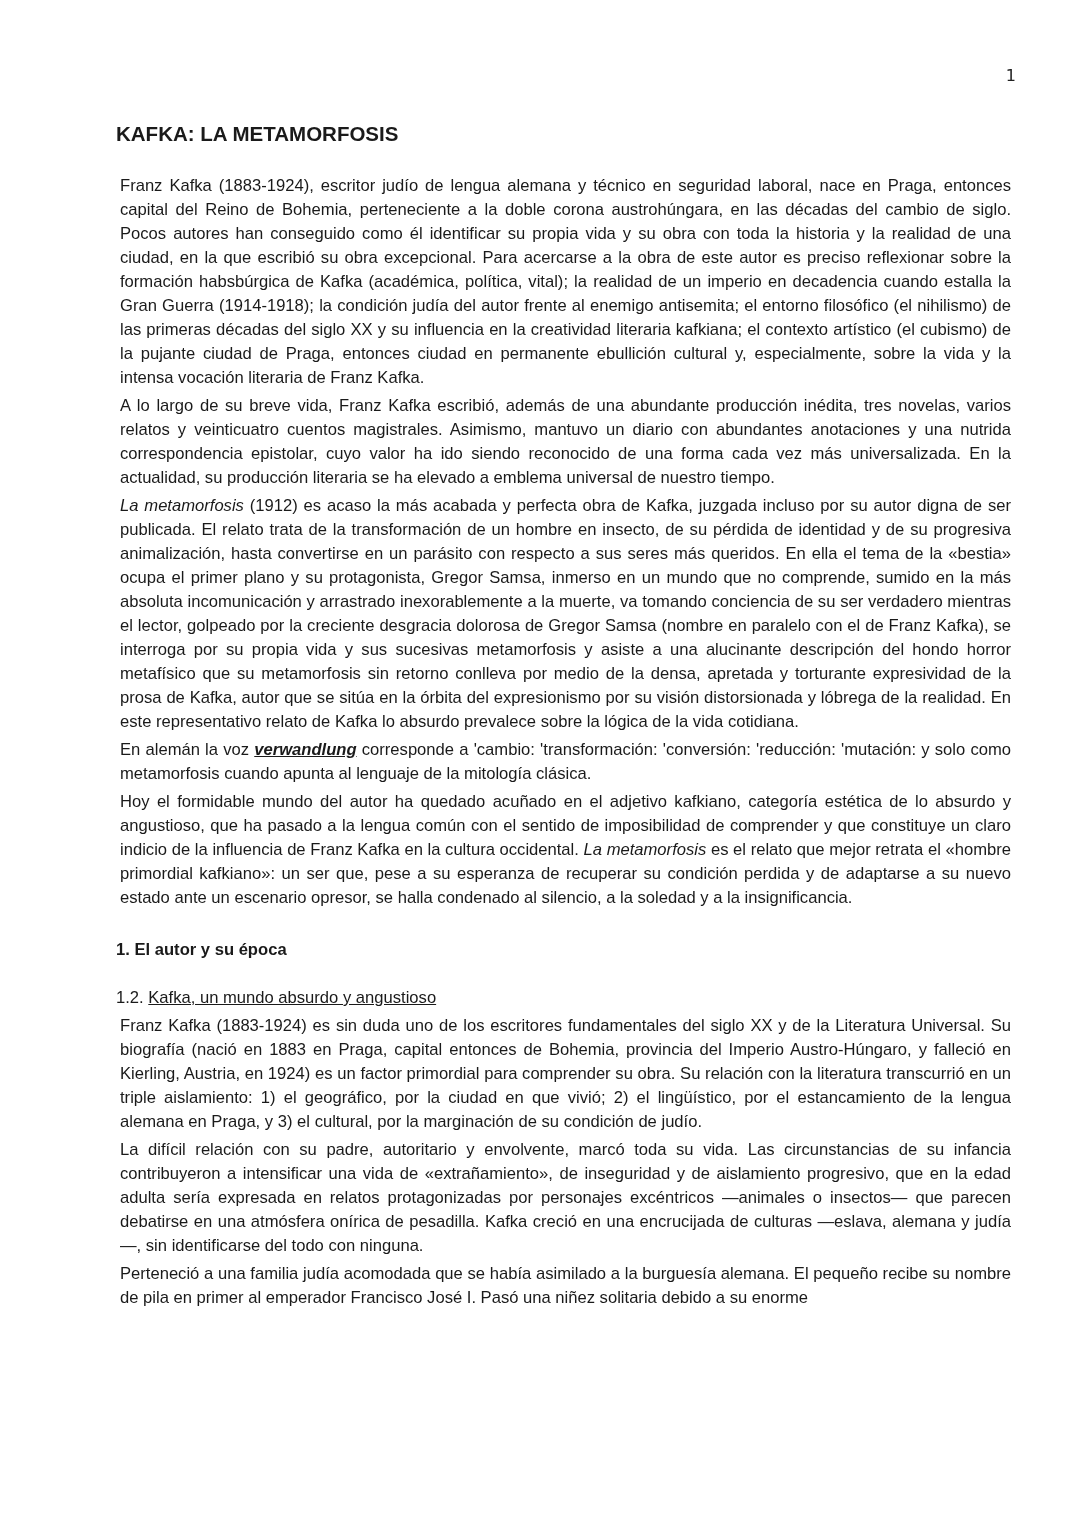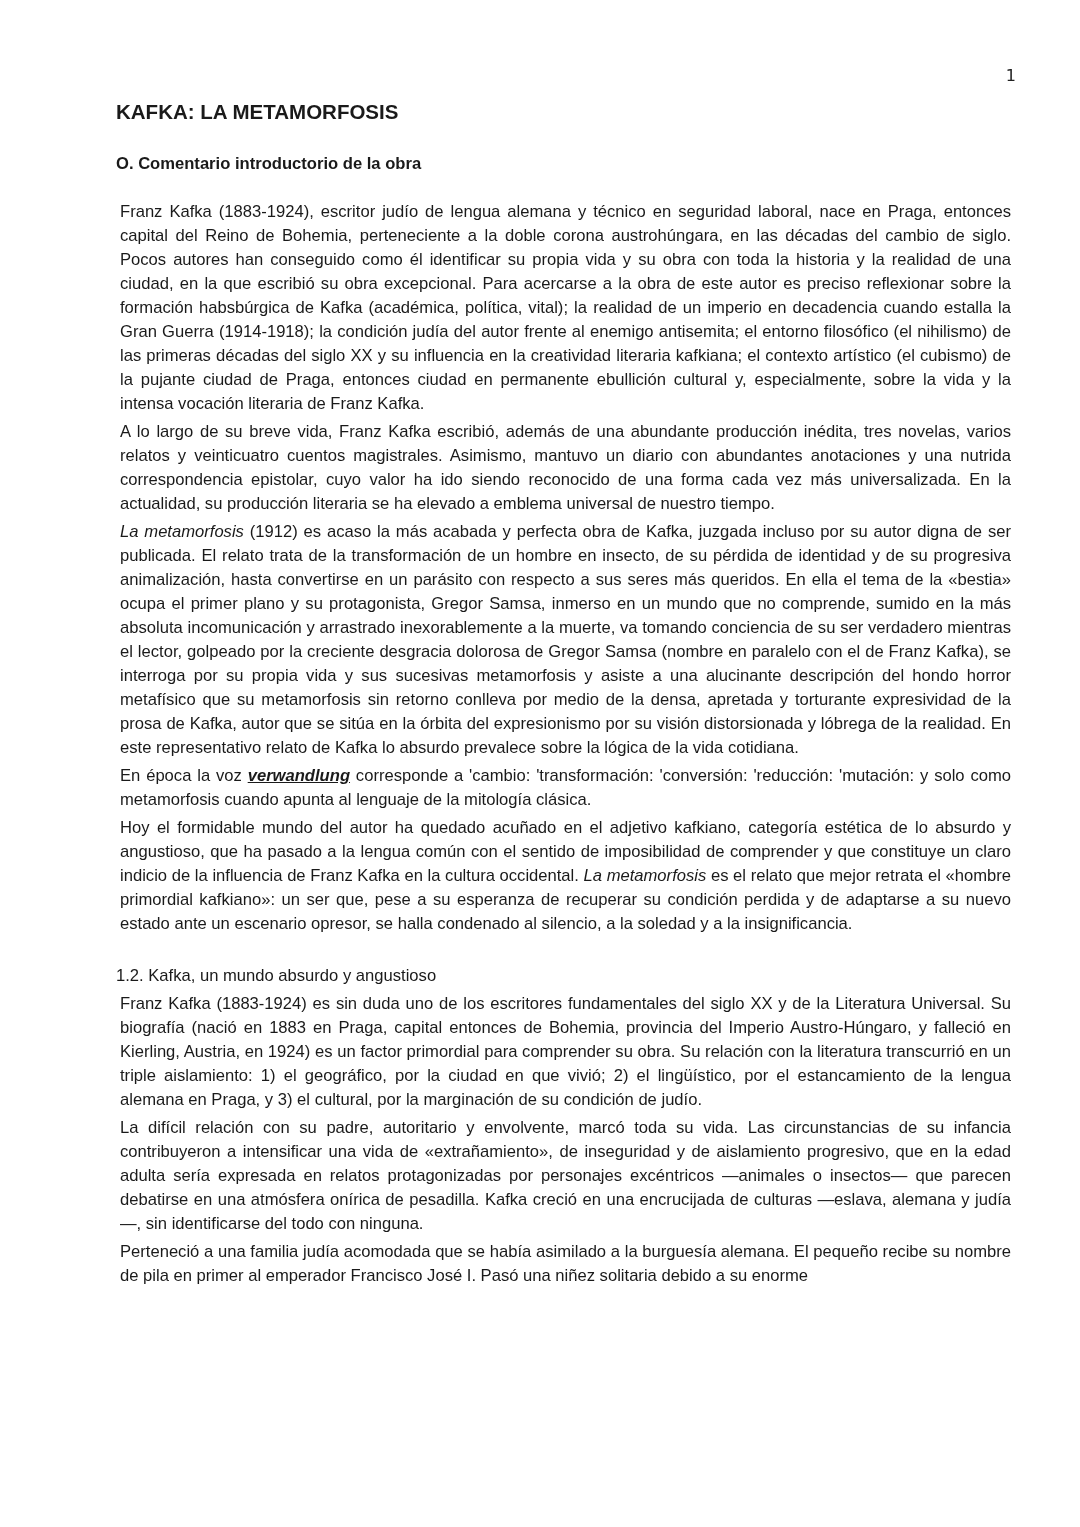--- a/index.html
+++ b/index.html
@@ -2,48 +2,48 @@
 <html><head>
 <meta charset="utf-8">
 <style>
   html, body { margin: 0; padding: 0; background: #ffffff; }
   body { width: 1080px; height: 1527px; position: relative; overflow: hidden; color: #1a1a1a; }
   .page-number {
     position: absolute; top: 66px; right: 64px;
     font-family: "DejaVu Sans", sans-serif; font-size: 16px; color: #222;
   }
   .content {
-    position: absolute; left: 116px; top: 98px; width: 899px;
+    position: absolute; left: 116px; top: 120px; width: 899px;
     font-family: "Liberation Sans", sans-serif; font-size: 16.6px; line-height: 24px;
   }
   .doc-title { font-weight: bold; font-size: 20.5px; line-height: 28px; margin: 0 0 26px 0; }
   .section-heading { font-weight: bold; font-size: 16.6px; margin: 0 0 24px 0; line-height: 24px; }
   .para { text-align: justify; margin: 4px; }
   .spacer { height: 24px; }
   .subheading { margin: 0; }
-  .subheading .ul { }
+  .subheading .ul { text-decoration: underline; }
   i { font-style: italic; }
   b { font-weight: bold; text-decoration: underline; }
 </style>
 </head>
 <body>
 
 <div class="page-number">1</div>
 
 <div class="content">
   <h1 class="doc-title">KAFKA: LA METAMORFOSIS</h1>
 
-  <h2 class="section-heading">O. Comentario introductorio de la obra</h2>
 
   <p class="para">Franz Kafka (1883-1924), escritor judío de lengua alemana y técnico en seguridad laboral, nace en Praga, entonces capital del Reino de Bohemia, perteneciente a la doble corona austrohúngara, en las décadas del cambio de siglo. Pocos autores han conseguido como él identificar su propia vida y su obra con toda la historia y la realidad de una ciudad, en la que escribió su obra excepcional. Para acercarse a la obra de este autor es preciso reflexionar sobre la formación habsbúrgica de Kafka (académica, política, vital); la realidad de un imperio en decadencia cuando estalla la Gran Guerra (1914-1918); la condición judía del autor frente al enemigo antisemita; el entorno filosófico (el nihilismo) de las primeras décadas del siglo XX y su influencia en la creatividad literaria kafkiana; el contexto artístico (el cubismo) de la pujante ciudad de Praga, entonces ciudad en permanente ebullición cultural y, especialmente, sobre la vida y la intensa vocación literaria de Franz Kafka.</p>
   <p class="para">A lo largo de su breve vida, Franz Kafka escribió, además de una abundante producción inédita, tres novelas, varios relatos y veinticuatro cuentos magistrales. Asimismo, mantuvo un diario con abundantes anotaciones y una nutrida correspondencia epistolar, cuyo valor ha ido siendo reconocido de una forma cada vez más universalizada. En la actualidad, su producción literaria se ha elevado a emblema universal de nuestro tiempo.</p>
   <p class="para"><i>La metamorfosis</i><span> (1912) es acaso la más acabada y perfecta obra de Kafka, juzgada incluso por su autor digna de ser publicada. El relato trata de la transformación de un hombre en insecto, de su pérdida de identidad y de su progresiva animalización, hasta convertirse en un parásito con respecto a sus seres más queridos. En ella el tema de la «bestia» ocupa el primer plano y su protagonista, Gregor Samsa, inmerso en un mundo que no comprende, sumido en la más absoluta incomunicación y arrastrado inexorablemente a la muerte, va tomando conciencia de su ser verdadero mientras el lector, golpeado por la creciente desgracia dolorosa de Gregor Samsa (nombre en paralelo con el de Franz Kafka), se interroga por su propia vida y sus sucesivas metamorfosis y asiste a una alucinante descripción del hondo horror metafísico que su metamorfosis sin retorno conlleva por medio de la densa, apretada y torturante expresividad de la prosa de Kafka, autor que se sitúa en la órbita del expresionismo por su visión distorsionada y lóbrega de la realidad. En este representativo relato de Kafka lo absurdo prevalece sobre la lógica de la vida cotidiana.</span></p>
-  <p class="para"><span>En época la voz </span><b><i>verwandlung</i></b><span> corresponde a 'cambio: 'transformación: 'conversión: 'reducción: 'mutación: y solo como metamorfosis cuando apunta al lenguaje de la mitología clásica.</span></p>
+  <p class="para"><span>En alemán la voz </span><b><i>verwandlung</i></b><span> corresponde a 'cambio: 'transformación: 'conversión: 'reducción: 'mutación: y solo como metamorfosis cuando apunta al lenguaje de la mitología clásica.</span></p>
   <p class="para"><span>Hoy el formidable mundo del autor ha quedado acuñado en el adjetivo kafkiano, categoría estética de lo absurdo y angustioso, que ha pasado a la lengua común con el sentido de imposibilidad de comprender y que constituye un claro indicio de la influencia de Franz Kafka en la cultura occidental. </span><i>La metamorfosis</i><span> es el relato que mejor retrata el «hombre primordial kafkiano»: un ser que, pese a su esperanza de recuperar su condición perdida y de adaptarse a su nuevo estado ante un escenario opresor, se halla condenado al silencio, a la soledad y a la insignificancia.</span></p>
 
   <div class="spacer"></div>
 
+  <h2 class="section-heading">1. El autor y su época</h2>
 
   <p class="subheading"><span>1.2. </span><span class="ul">Kafka, un mundo absurdo y angustioso</span></p>
   <p class="para">Franz Kafka (1883-1924) es sin duda uno de los escritores fundamentales del siglo XX y de la Literatura Universal. Su biografía (nació en 1883 en Praga, capital entonces de Bohemia, provincia del Imperio Austro-Húngaro, y falleció en Kierling, Austria, en 1924) es un factor primordial para comprender su obra. Su relación con la literatura transcurrió en un triple aislamiento: 1) el geográfico, por la ciudad en que vivió; 2) el lingüístico, por el estancamiento de la lengua alemana en Praga, y 3) el cultural, por la marginación de su condición de judío.</p>
   <p class="para">La difícil relación con su padre, autoritario y envolvente, marcó toda su vida. Las circunstancias de su infancia contribuyeron a intensificar una vida de «extrañamiento», de inseguridad y de aislamiento progresivo, que en la edad adulta sería expresada en relatos protagonizadas por personajes excéntricos —animales o insectos— que parecen debatirse en una atmósfera onírica de pesadilla. Kafka creció en una encrucijada de culturas —eslava, alemana y judía—, sin identificarse del todo con ninguna.</p>
   <p class="para">Perteneció a una familia judía acomodada que se había asimilado a la burguesía alemana. El pequeño recibe su nombre de pila en primer al emperador Francisco José I. Pasó una niñez solitaria debido a su enorme</p>
 </div>
 
 </body></html>

